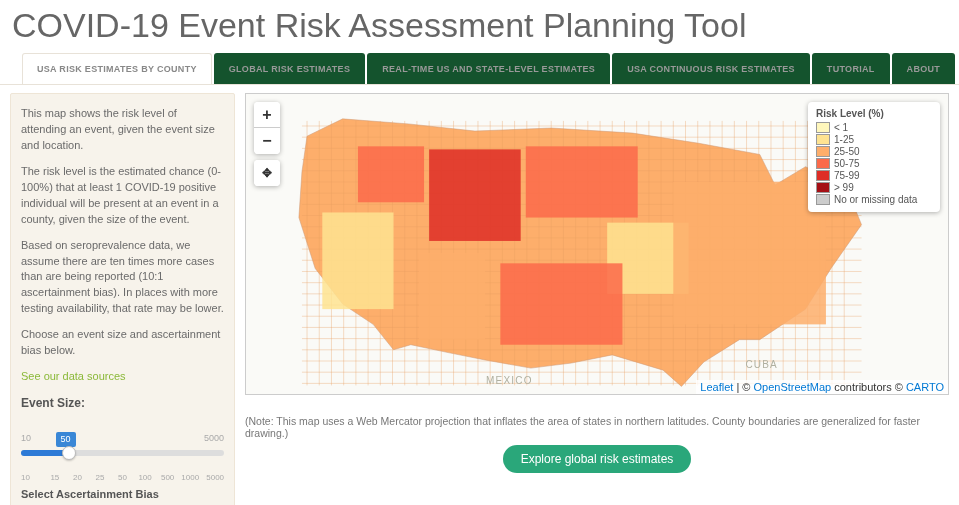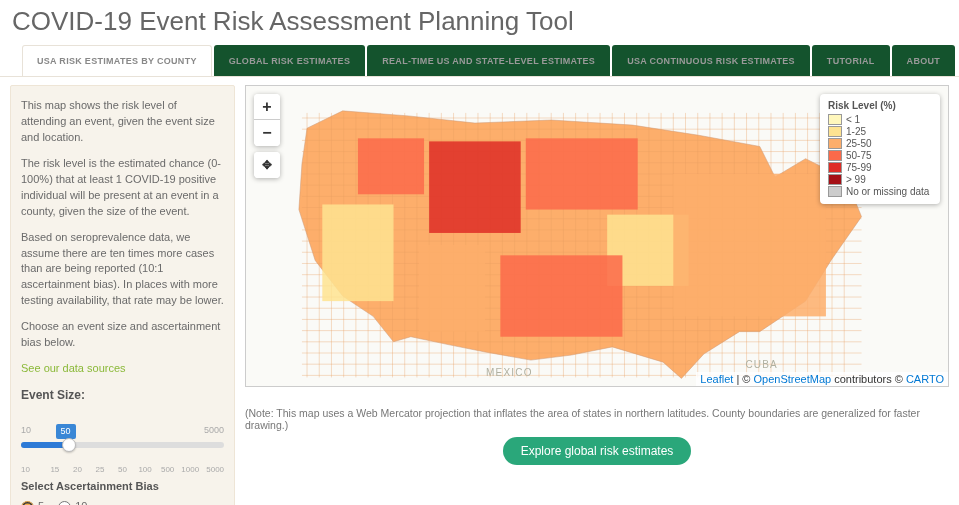--- a/index.html
+++ b/index.html
@@ -1,18 +1,18 @@
 <!DOCTYPE html>
 <html><head>
 <meta charset="utf-8">
 <style>
 * { box-sizing: border-box; margin: 0; padding: 0; }
 body { font-family: Arial, Helvetica, sans-serif; background: #fff; font-size: 13px; color: #555; }
 .container { width: 959px; height: 505px; position: relative; background: #fff; overflow: hidden; }
-.title { font-size: 26px; font-weight: 400; color: #666; padding: 6px 12px 8px; }
+.title { font-size: 34px; font-weight: 400; color: #666; padding: 6px 12px 8px; }
 .tabs { display: flex; border-bottom: 1px solid #e8e2d8; padding-left: 22px; font-size: 9px; font-weight: bold; color: #999; letter-spacing: 0.3px; }
 .tab { padding: 10px 14px; cursor: pointer; border: 1px solid transparent; border-bottom: none; background: #14532d; margin-right: 2px; border-radius: 3px 3px 0 0; }
 .tab.active { background: #fff; border-color: #e8e2d8; color: #888; }
 .content { display: flex; padding: 8px 10px 4px 10px; }
 .sidebar { width: 225px; background: #f7f3eb; padding: 12px 10px; font-size: 11px; color: #6a6a6a; line-height: 1.45; border: 1px solid #eee5d6; border-radius: 2px; }
 .sidebar p { margin-bottom: 10px; }
 .sidebar a { color: #8bb939; text-decoration: none; }
 .slider-wrap { margin-top: 2px; }
 .slider-label { font-weight: bold; color: #555; font-size: 12px; margin-bottom: 20px; }
 .slider-track { position: relative; height: 20px; }
@@ -29,21 +29,21 @@
 .radio-group { display: flex; align-items: center; gap: 14px; font-size: 11px; }
 .radio { display: inline-flex; align-items: center; gap: 4px; }
 .radio input { accent-color: #f0ad4e; }
 .map-col { flex: 1; margin-left: 10px; display: flex; flex-direction: column; }
 .map-box { position: relative; height: 302px; border: 1px solid #ccc; background: #f5f5f5; overflow: hidden; }
 .map-svg { position: absolute; inset: 0; width: 100%; height: 100%; }
 .map-controls { position: absolute; top: 8px; left: 8px; display: flex; flex-direction: column; gap: 6px; }
 .ctrl-group { background: #fff; border-radius: 4px; box-shadow: 0 1px 5px rgba(0,0,0,0.3); overflow: hidden; }
 .ctrl-btn { width: 26px; height: 26px; display: flex; align-items: center; justify-content: center; font-size: 16px; font-weight: bold; color: #333; cursor: pointer; border-bottom: 1px solid #ccc; background: #fff; border-left: none; border-right: none; border-top: none; line-height: 1; }
 .ctrl-btn:last-child { border-bottom: none; }
-.legend { position: absolute; top: 8px; right: 8px; background: #fff; border-radius: 4px; box-shadow: 0 1px 5px rgba(0,0,0,0.3); padding: 6px 8px; font-size: 10px; color: #555; width: 120px; }
+.legend { position: absolute; top: 8px; right: 8px; background: #fff; border-radius: 4px; box-shadow: 0 1px 5px rgba(0,0,0,0.3); padding: 6px 8px; font-size: 10px; color: #555; width: 132px; }
 .legend-title { font-weight: bold; margin-bottom: 3px; }
 .legend-row { display: flex; align-items: center; gap: 4px; margin-bottom: 1px; }
 .swatch { width: 14px; height: 11px; border: 1px solid #999; }
 .attribution { position: absolute; bottom: 0; right: 0; background: rgba(255,255,255,0.8); font-size: 11px; color: #333; padding: 1px 4px; }
 .attribution a { color: #0078d4; text-decoration: none; }
 .map-country-label { position: absolute; color: #b0b0a0; font-size: 10px; letter-spacing: 1.2px; }
 .note { font-size: 10.5px; color: #777; margin-top: 20px; }
 .green-btn { display: block; margin: 6px auto 0; background: #2aa77a; color: #fff; border: none; border-radius: 16px; padding: 7px 18px; font-size: 12px; cursor: pointer; }
 </style>
 </head>
@@ -229,21 +229,21 @@
                 <div class="swatch" style="background: rgb(165, 15, 21);"></div>
                 <span>&gt; 99</span>
               </div>
               <div class="legend-row">
                 <div class="swatch" style="background: rgb(204, 204, 204);"></div>
                 <span>No or missing data</span>
               </div>
             </div>
         </div>
         <div class="map-country-label" style="bottom:8px; left:240px;">MEXICO</div>
-        <div class="map-country-label" style="bottom:16px; right:170px;">CUBA</div>
+        <div class="map-country-label" style="bottom:24px; right:170px;">CUBA</div>
         <div class="attribution">
           <a href="#">Leaflet</a><span> | © </span><a href="#">OpenStreetMap</a><span> contributors © </span><a href="#">CARTO</a>
         </div>
       </div>
       <div class="note">(Note: This map uses a Web Mercator projection that inflates the area of states in northern latitudes. County boundaries are generalized for faster drawing.)</div>
       <button class="green-btn">Explore global risk estimates</button>
     </div>
   </div>
 
 </div>

